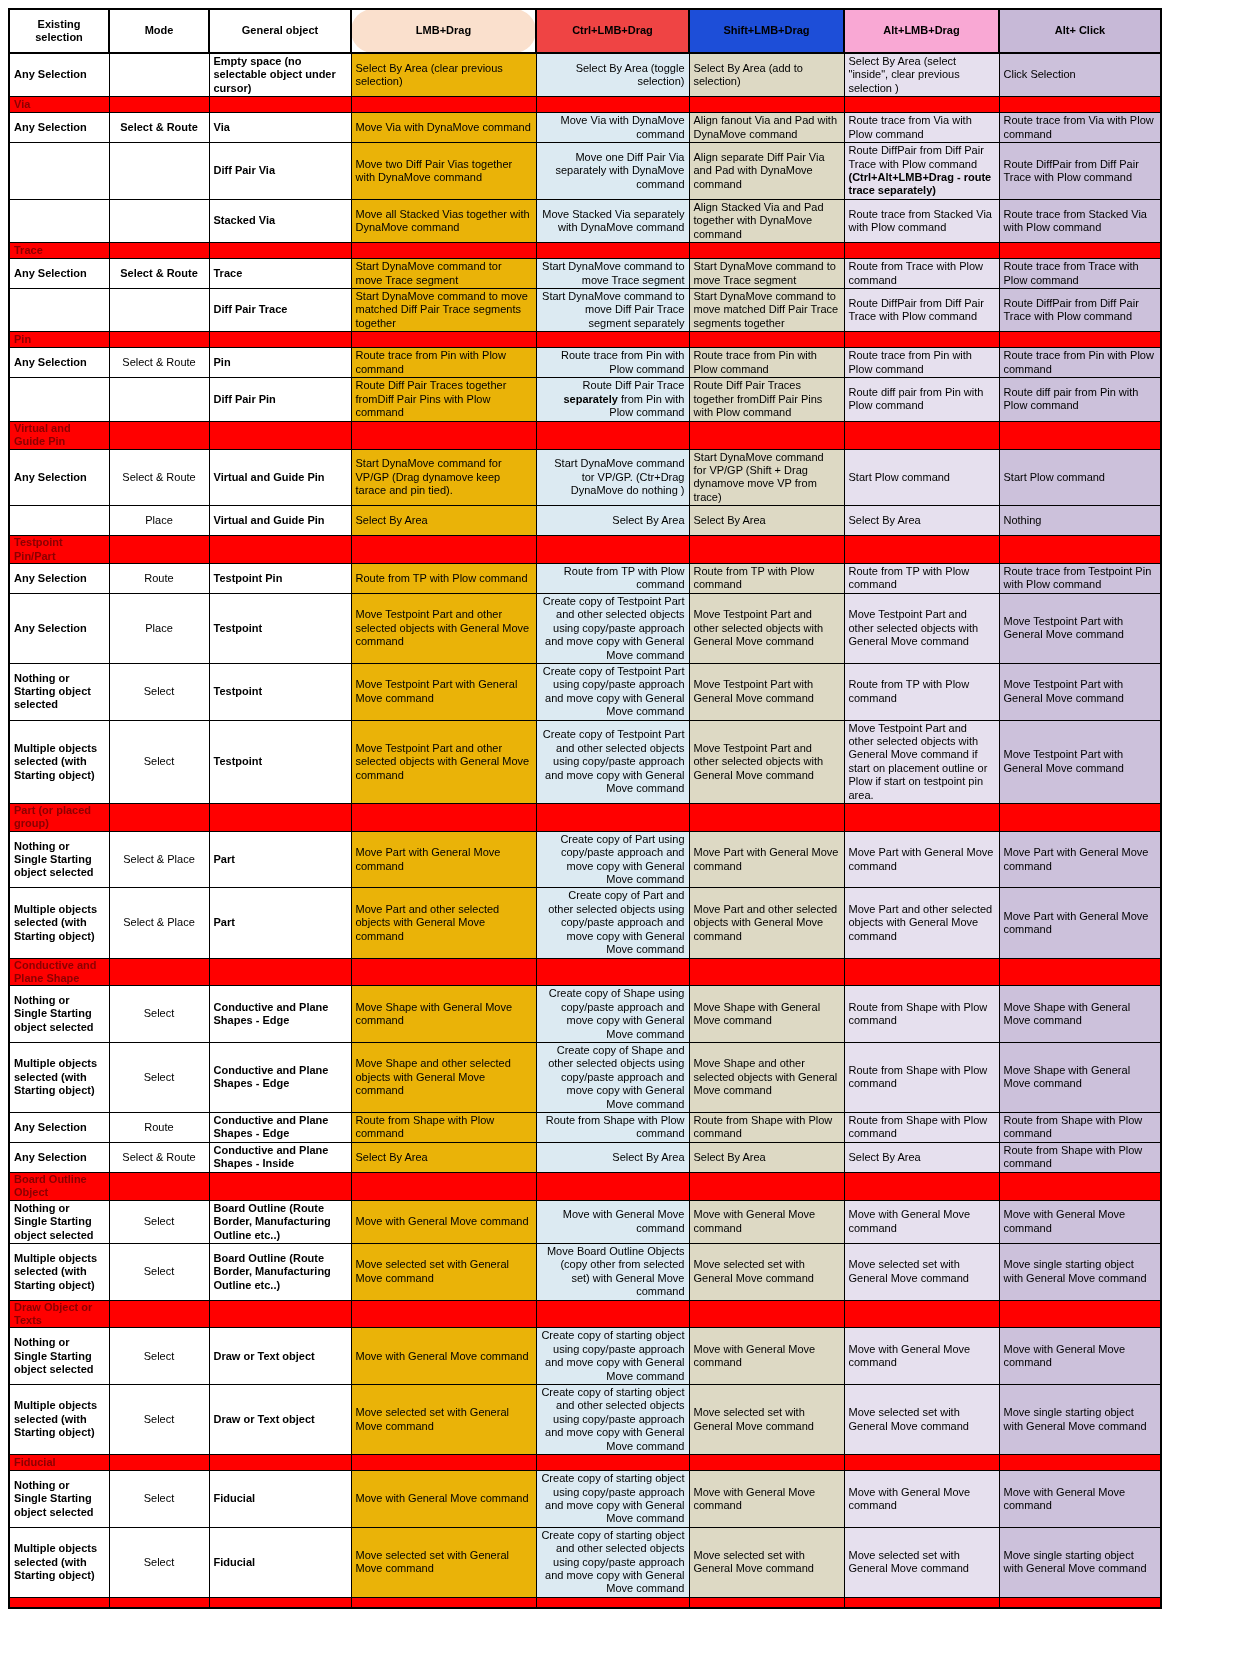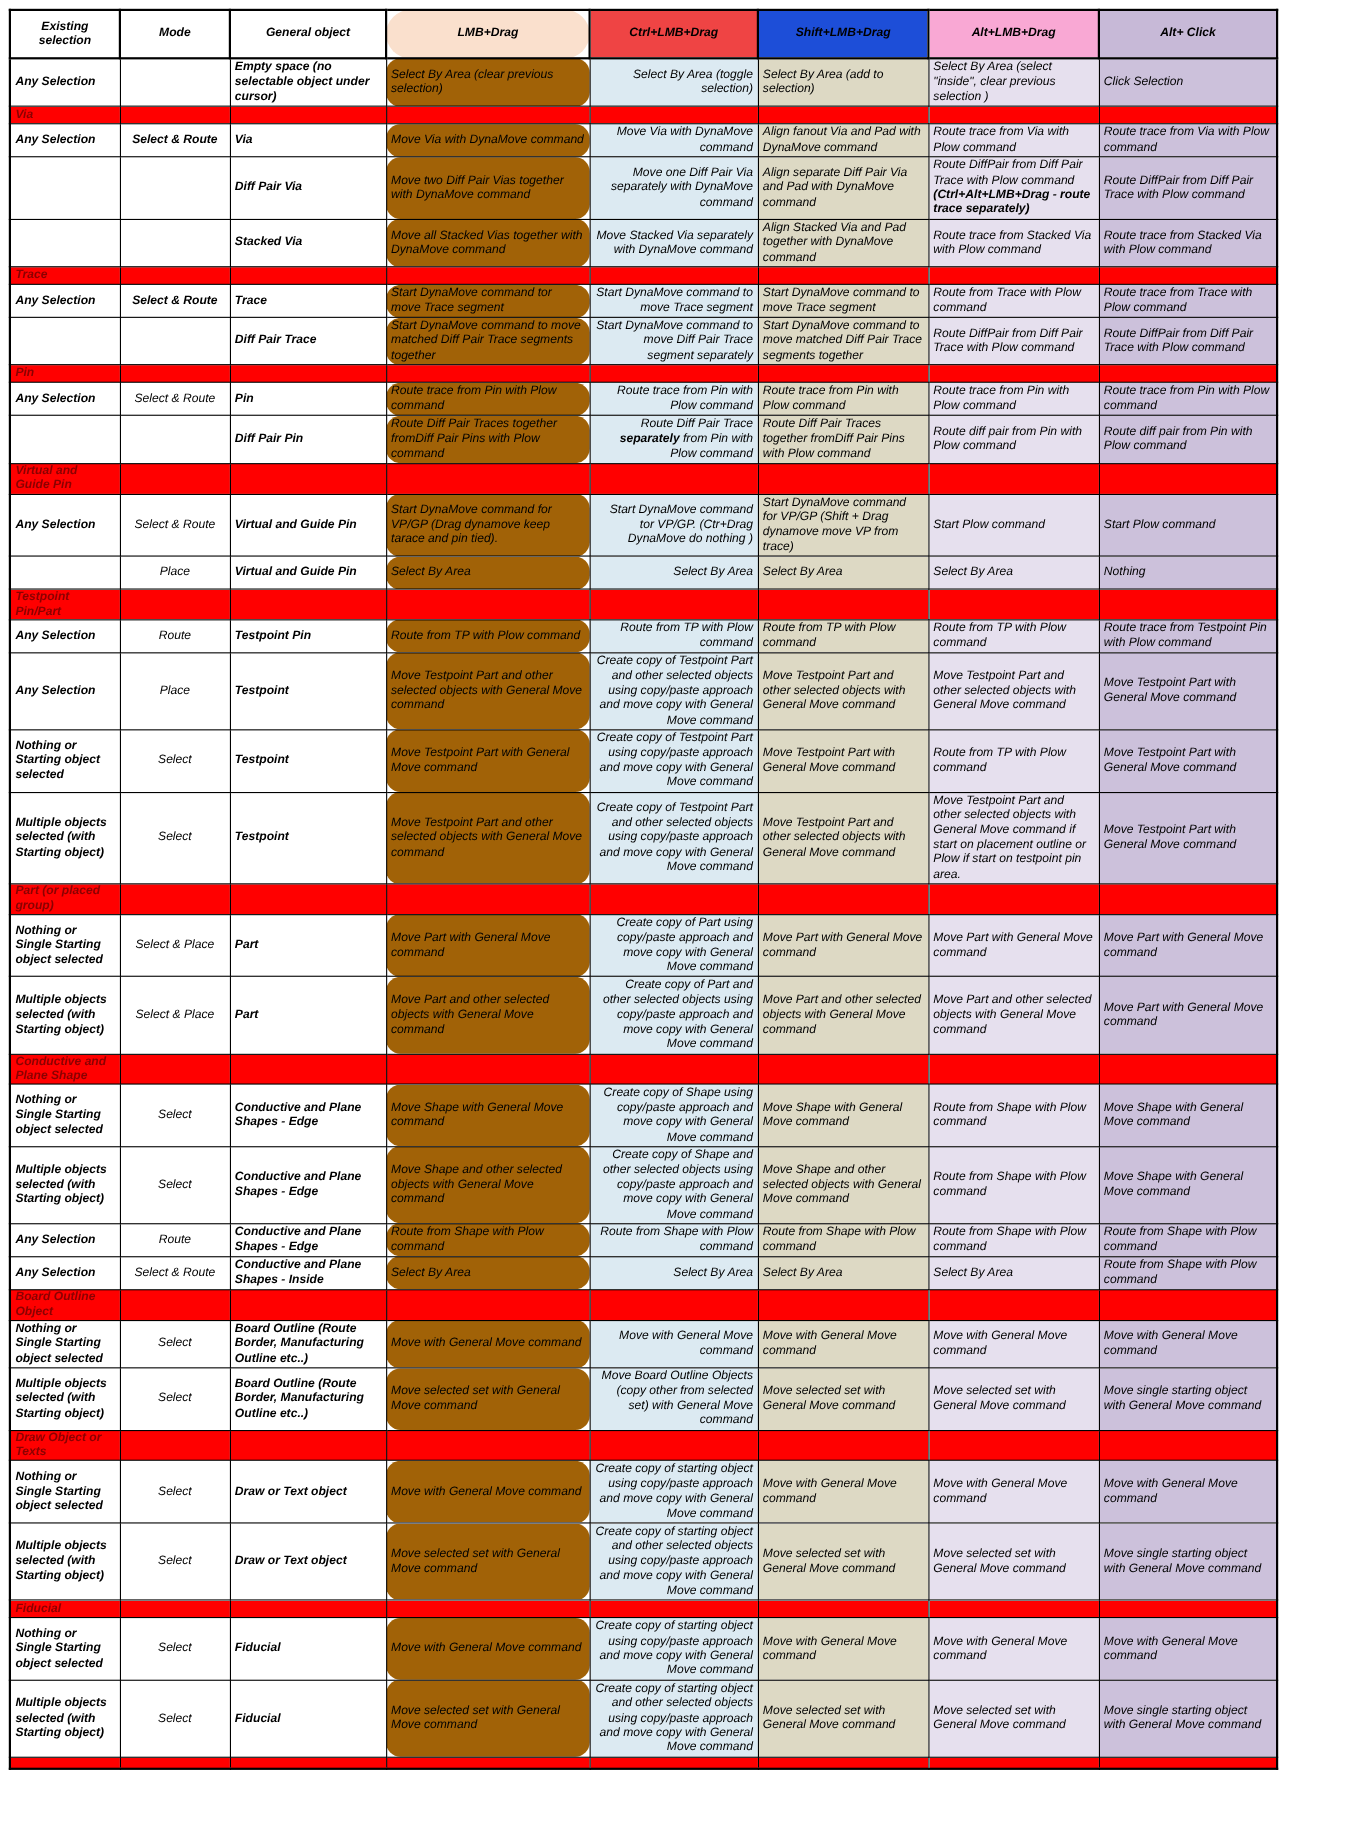--- a/index.html
+++ b/index.html
@@ -1,27 +1,27 @@
 <!DOCTYPE html>
 <html><head>
 <meta charset="utf-8">
 <style>
   html,body{margin:0;padding:0;background:#fff;}
   body{font-family:"Liberation Sans","DejaVu Sans",sans-serif;color:#000;}
-  .page{width:1060px;min-height:1671px;box-sizing:border-box;padding:8px 0 0 8px;background:#fff;font-style:italic;}
+  .page{width:1060px;min-height:1671px;box-sizing:border-box;padding:8px 0 0 8px;background:#fff;}
   table{border-collapse:collapse;table-layout:fixed;width:1152px;border:2px solid #000;}
   th,td{border:1px solid #000;padding:1px 4px;font-size:11px;line-height:1.22;vertical-align:middle;word-wrap:break-word;overflow:hidden;}
   thead th{border:2px solid #000;height:40px;text-align:center;font-weight:bold;background:#fff;}
   
   thead th.c3{background:#FAE0CD;border-radius:22px;}
   thead th.c4{background:#ef4444;}
   thead th.c5{background:#1d4ed8;}
   thead th.c6{background:#f9a8d4;margin-top:17px;}
   thead th.c7{background:#C7B9D7;}
-  tr.data td.c3{background:#a16207;border-radius:13px;}
+  tr.data td.c3{background:#eab308;}
   tr.data td.c4{background:#DCEAF2;text-align:right;}
   tr.data td.c5{background:#DDD9C4;}
   tr.data td.c6{background:#E6E0EE;}
   tr.data td.c7{background:#CCC1DB;}
   
   tr.data td.c0{font-weight:bold;}
   tr.data td.c1{text-align:center;}
   tr.data td.c2{font-weight:bold;}
   tr.data.mode-bold td.c1{font-weight:bold;}
   

